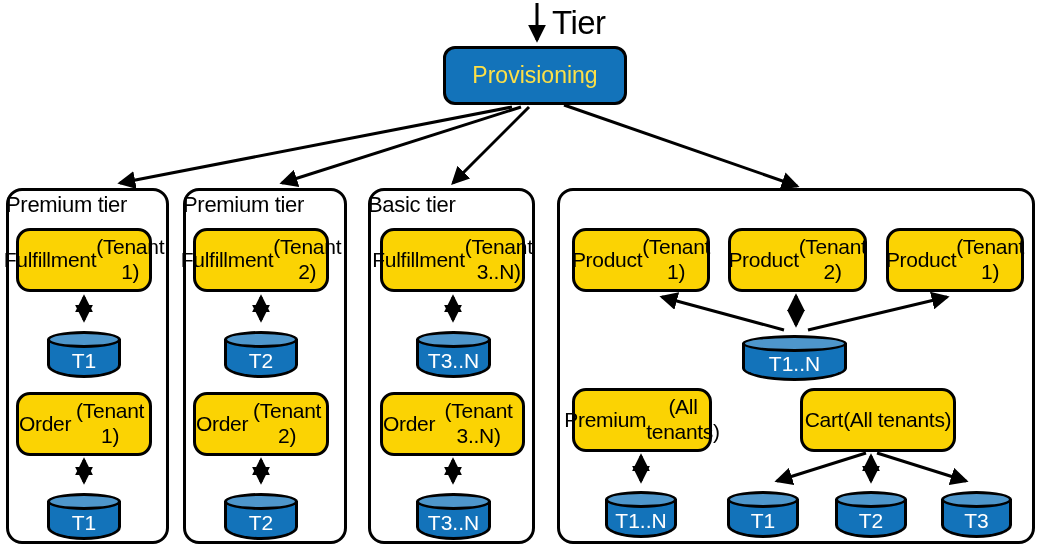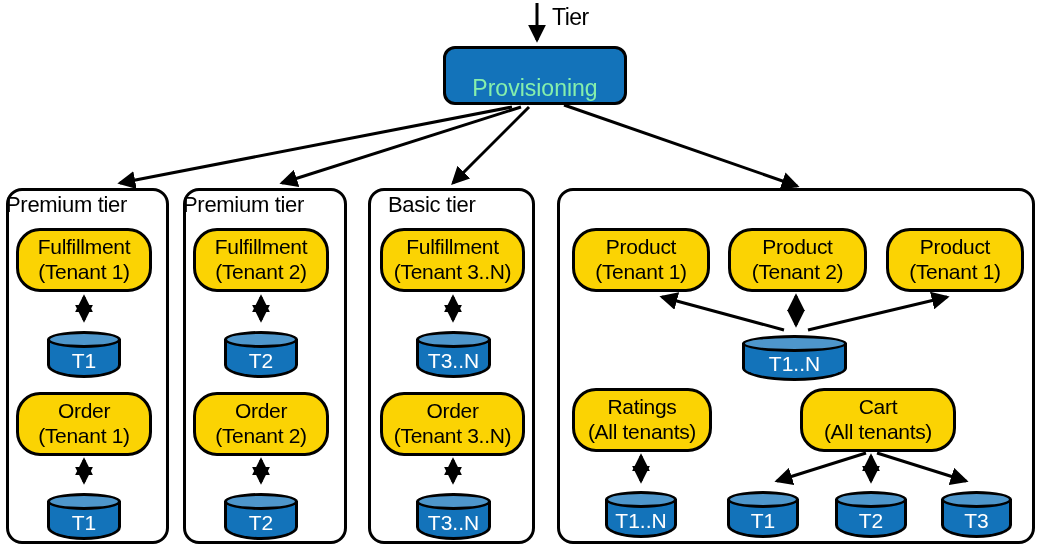--- a/index.html
+++ b/index.html
@@ -8,41 +8,41 @@
   }
   html,body{margin:0;padding:0;background:var(--bg);}
   #canvas{
     position:relative; width:1041px; height:550px; background:var(--bg);
     font-family:"Liberation Sans", sans-serif; color:#000; overflow:hidden;
   }
   #arrows{position:absolute; left:0; top:0; width:1041px; height:550px; z-index:5; pointer-events:none;}
   .arrow{stroke:var(--stroke); stroke-width:3; fill:none;}
   .ah{fill:var(--stroke);}
 
-  .tier-label{position:absolute; left:552px; top:4px; font-size:23px; letter-spacing:-0.5px;text-align:center;}
+  .tier-label{position:absolute; left:552px; top:4px; font-size:33px; letter-spacing:-0.5px;text-align:center;}
 
   .provisioning{
     position:absolute; left:443px; top:46px; width:184px; height:59px;
     background:var(--blue); border:3px solid var(--stroke); border-radius:12px;
-    box-sizing:border-box; display:flex; align-items:flex-end; justify-content:center;
-    color:#86efac; font-size:23px; z-index:4;
+    box-sizing:border-box; display:flex; align-items:center; justify-content:center;
+    color:#fde047; font-size:23px; z-index:4;
   }
 
   .tier-box{
     position:absolute; top:188px; height:356px; background:var(--bg);
     border:3px solid var(--stroke); border-radius:16px; box-sizing:border-box; z-index:1;
   }
   .tier-title{
     position:absolute; top:192px; font-size:22px; text-align:left; z-index:2; letter-spacing:-0.3px;
   }
 
   .service{
     position:absolute; height:64px; background:var(--yellow);
-    border:3px solid var(--stroke); border-radius:24px; box-sizing:border-box;
-    display:flex; flex-direction:column; align-items:center; justify-content:center;
+    border:3px solid var(--stroke); border-radius:14px; box-sizing:border-box;
+    display:flex; flex-direction:row; align-items:center; justify-content:center;
     font-size:21px; line-height:1.18; z-index:3; letter-spacing:-0.3px; text-align:center;
   }
 
   .db{position:absolute; height:47px; z-index:3;margin-top:7px;}
   .db-body{
     position:absolute; left:0; right:0; top:8px; bottom:0; background:var(--blue);
     border:3px solid var(--stroke); border-top:none;
     border-radius:0 0 50% 50% / 0 0 13px 13px; box-sizing:border-box;
   }
   .db-top{
@@ -131,21 +131,21 @@
     <span>Order</span>
     <span>(Tenant 2)</span>
   </div>
   <div class="db" style="left:224px; top:486px; width:74px;">
     <div class="db-body"></div>
     <div class="db-top"></div>
     <div class="db-label">T2</div>
   </div>
 
   <div class="tier-box" style="left:368px; width:167px;"></div>
-  <div class="tier-title" style="left:368px; width:167px;padding-left:20px;">Basic tier</div>
+  <div class="tier-title" style="left:368px; width:167px;">Basic tier</div>
   <div class="service" style="left:380px; top:228px; width:145px;">
     <span>Fulfillment</span>
     <span>(Tenant 3..N)</span>
   </div>
   <div class="db" style="left:416px; top:324px; width:75px;">
     <div class="db-body"></div>
     <div class="db-top"></div>
     <div class="db-label">T3..N</div>
   </div>
   <div class="service" style="left:380px; top:392px; width:145px;">
@@ -173,21 +173,21 @@
     <span>(Tenant 1)</span>
   </div>
 
   <div class="db" style="left:742px; top:328px; width:105px; height:46px;">
     <div class="db-body"></div>
     <div class="db-top"></div>
     <div class="db-label">T1..N</div>
   </div>
 
   <div class="service" style="left:572px; top:388px; width:140px;">
-    <span>Ratings</span>
+    <span>Premium</span>
     <span>(All tenants)</span>
   </div>
   <div class="db" style="left:605px; top:484px; width:72px;">
     <div class="db-body"></div>
     <div class="db-top"></div>
     <div class="db-label">T1..N</div>
   </div>
 
   <div class="service" style="left:800px; top:388px; width:156px;">
     <span>Cart</span>

